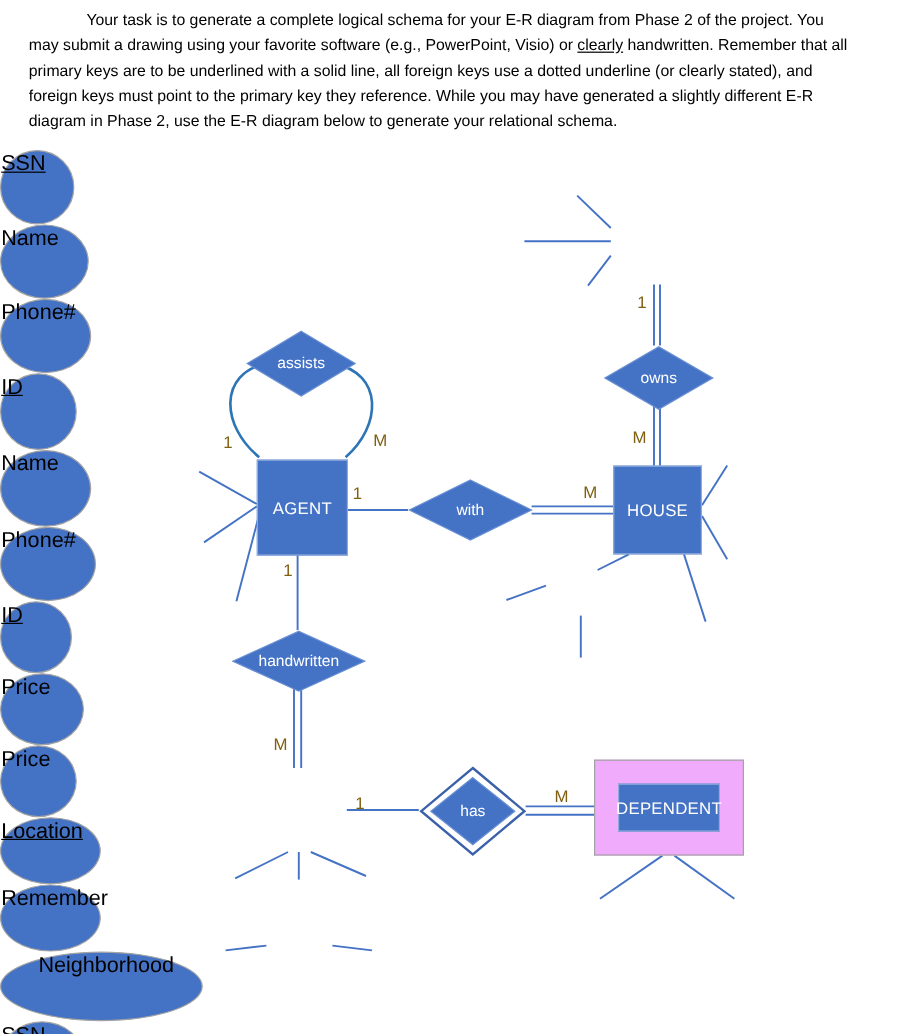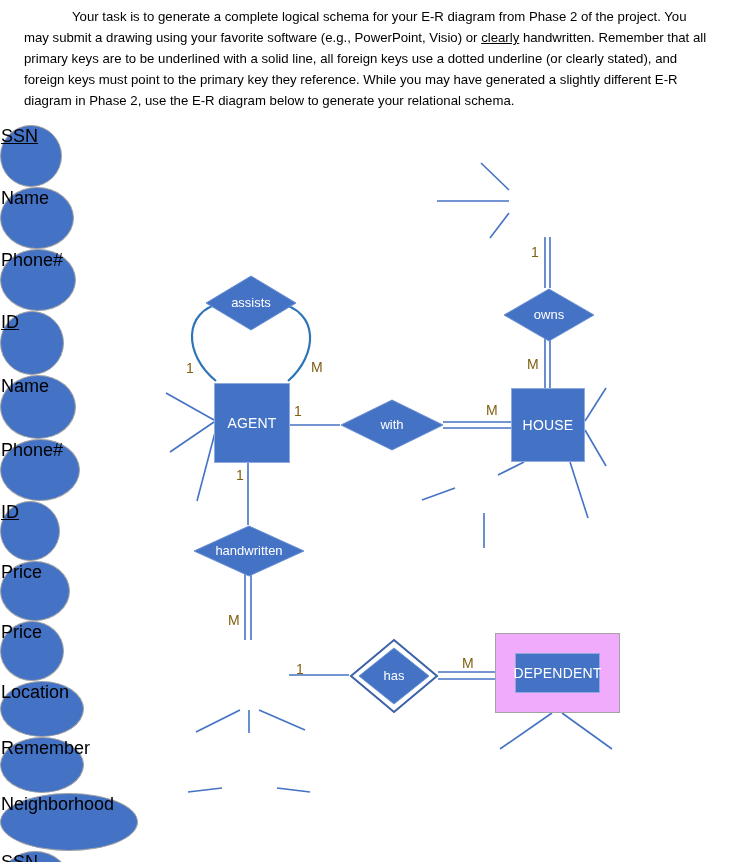--- a/index.html
+++ b/index.html
@@ -260,29 +260,29 @@
     </div>
 
     <div class="attr" style="left:570px; top:330px; width:68px; height:58px;">
       <span>Price</span>
     </div>
 
     <div class="attr" style="left:560px; top:390px; width:62px; height:58px;">
       <span>Price</span>
     </div>
 
-    <div class="attr" style="left:443px; top:340px; width:82px; height:54px;">
+    <div class="attr" style="left:443px; top:340px; width:82px; height:54px;text-decoration:underline;">
       <span>Location</span>
     </div>
 
     <div class="attr" style="left:348px; top:355px; width:82px; height:54px;">
       <span>Remember</span>
     </div>
 
-    <div class="attr" style="left:416px; top:422px; width:136px; height:56px;">
+    <div class="attr" style="left:416px; top:422px; width:136px; height:56px;padding-left:31px;">
       <span>Neighborhood</span>
     </div>
 
 
     <div class="card" style="left:296px; top:536px;">1</div>
 
     <div class="node rel" style="left:349px; top:513px; width:90px; height:76px;text-align:right;">
       <svg class="dia" viewBox="0 0 90 76" preserveAspectRatio="none" xmlns="http://www.w3.org/2000/svg">
         <polygon points="45,2 88,38 45,74 2,38" fill="#ffffff" stroke="#3B61A8" stroke-width="2"></polygon>
         <polygon points="45,10 80,38 45,66 10,38" fill="#4472C4" stroke="#6B91D4" stroke-width="1"></polygon>

